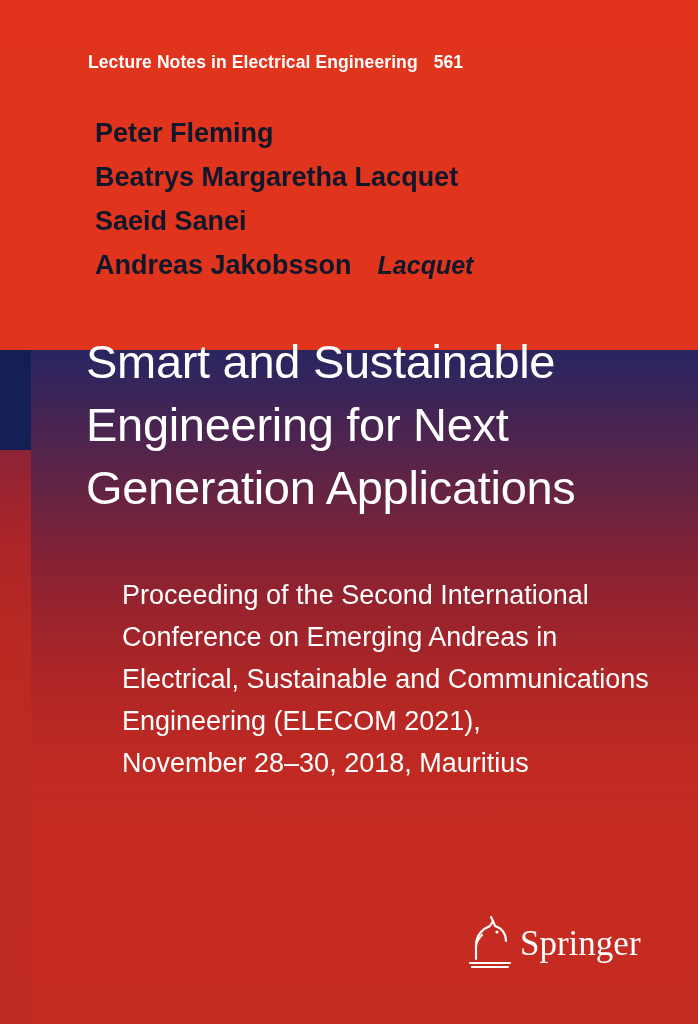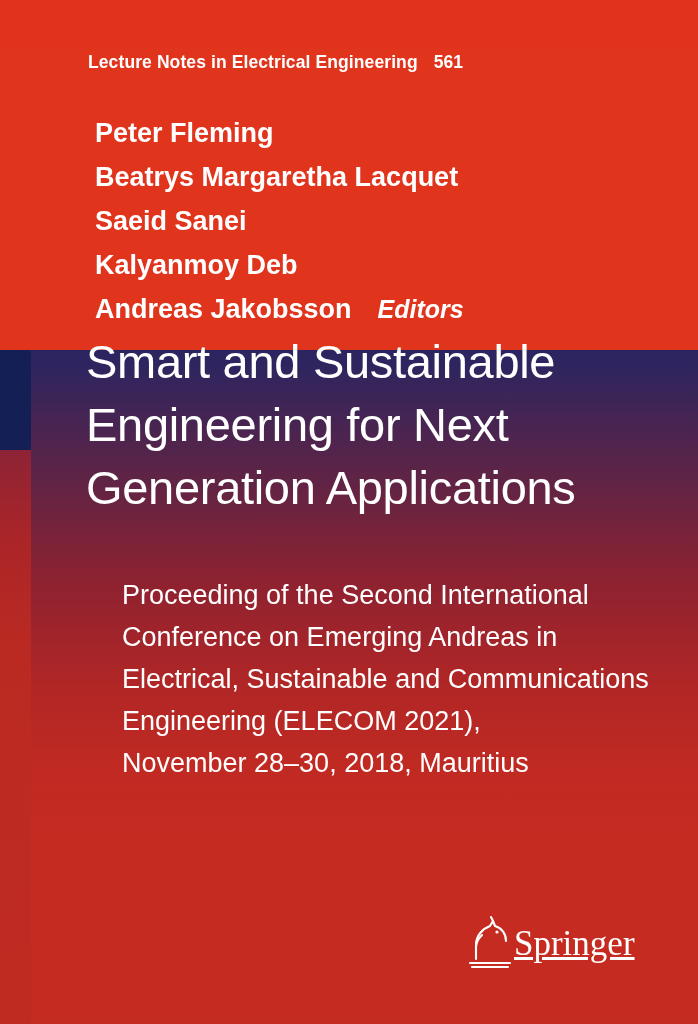--- a/index.html
+++ b/index.html
@@ -42,21 +42,21 @@
   }
   .editors {
     position: absolute;
     left: 95px;
     top: 63px;
     width: 560px;
   }
   .editor-name {
     font-size: 27px;
     font-weight: bold;
-    color: #ffffff;
+    color: #0f172a;
     line-height: 44px;
     white-space: nowrap;
   }
   .editors-label {
     font-style: italic;
     font-weight: bold;
     font-size: 25px;
     margin-left: 26px;
   }
 
@@ -145,45 +145,44 @@
   .logo-mark {
     width: 52px;
     height: 56px;
     flex: 0 0 auto;
   }
   .logo-text {
     font-size: 35px;
     color: #ffffff;
     font-family: "Liberation Serif", serif;
     letter-spacing: 0px;
+    margin-left: 6px;
     line-height: 1;
-    text-decoration: underline;
   }
 </style>
 </head>
 <body>
 
 <div class="cover">
 
   <div class="main-area"></div>
   <div class="left-strip"></div>
   <div class="left-band"></div>
 
   <div class="top-band">
     <div class="series-line">
       <span>Lecture Notes in Electrical Engineering</span><span class="series-number">561</span>
     </div>
 
     <div class="editors">
       <div class="editor-name">Peter Fleming</div>
       <div class="editor-name">Beatrys Margaretha Lacquet</div>
       <div class="editor-name">Saeid Sanei</div>
-      <div class="editor-name">Kalyanmoy Deb</div>
       <div class="editor-name">
-        <span>Andreas Jakobsson</span><span class="editors-label">Editors</span>
+        <span>Andreas Jakobsson</span><span class="editors-label">Lacquet</span>
       </div>
     </div>
   </div>
 
   <div class="title-block" style="top:330px;">
     <div class="title-line">Smart and Sustainable</div>
     <div class="title-line">Engineering for Next</div>
     <div class="title-line">Generation Applications</div>
   </div>
 

